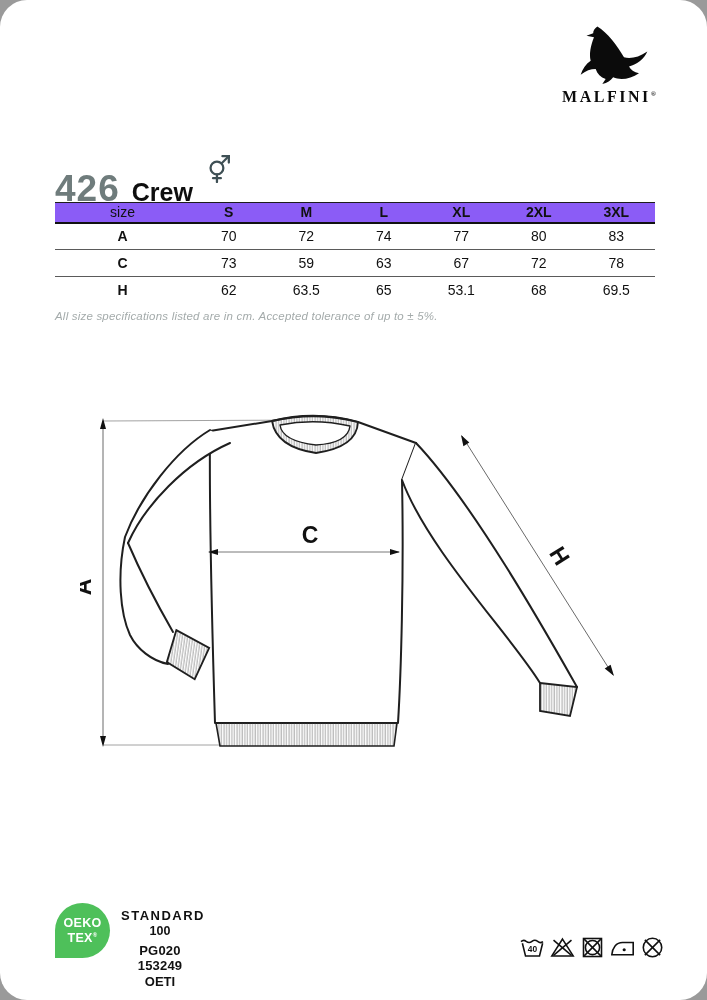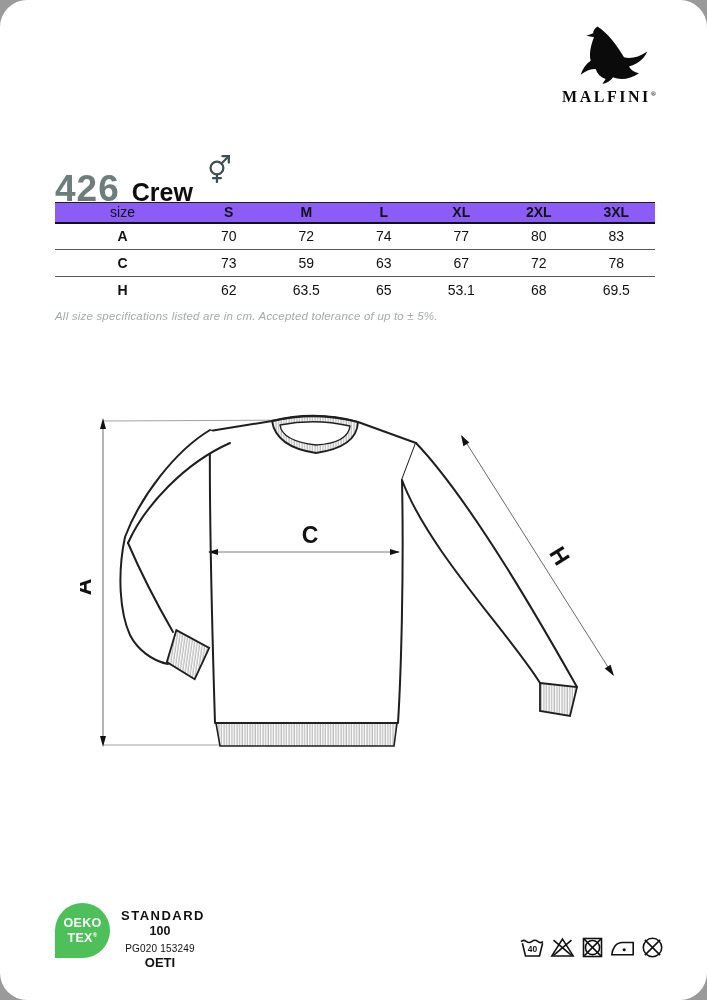--- a/index.html
+++ b/index.html
@@ -42,21 +42,21 @@
   .footer-left{position:absolute;left:55px;top:903px;display:flex;align-items:flex-start;gap:11px;}
   .oeko-badge{
     width:55px;height:55px;background:#4ec05a;border-radius:50% 50% 50% 0;
     display:flex;flex-direction:column;align-items:center;justify-content:center;
     color:#fff;font-weight:700;font-size:12.5px;line-height:1.15;letter-spacing:.3px;
   }
   .oeko-badge .l2 sup{font-size:6px;}
   .standard-block{text-align:center;padding-top:5px;width:78px;}
   .standard-word{font-size:13px;font-weight:700;letter-spacing:1.5px;line-height:1.2;text-align:center;}
   .standard-number{font-size:12.5px;font-weight:700;line-height:1.2;}
-  .cert-number{font-size:10px;font-weight:400;margin-top:4px;letter-spacing:.2px;}
+  .cert-number{font-size:13px;font-weight:700;margin-top:4px;letter-spacing:.2px;}
   .institute{font-size:13px;font-weight:700;margin-top:1px;}
   .care-symbols{position:absolute;right:41px;top:934px;display:flex;gap:3px;align-items:center;}
 </style>
 </head>
 <body>
 
 <div class="page">
 
   <div class="logo-block">
     <svg width="100" height="64" viewBox="0 0 120 76">

